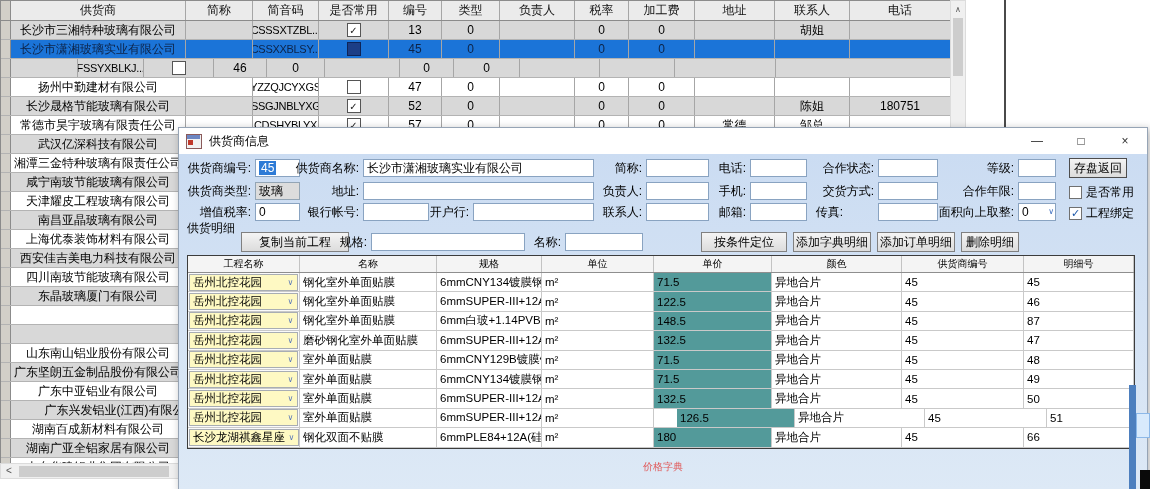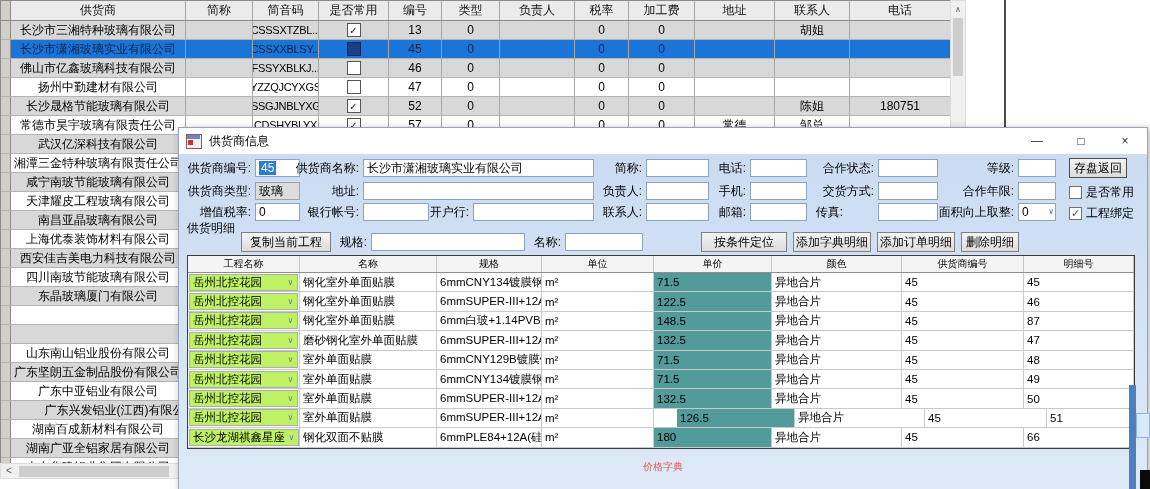--- a/index.html
+++ b/index.html
@@ -62,21 +62,21 @@
   
   #detail-table{position:absolute;left:8px;top:101px;width:948px;border:1px solid #3c3c3c;background:#fff;box-sizing:border-box;}
   #dt-head{display:flex;height:17px;background:#f4f4f4;border-bottom:1px solid #8e8e8e;box-sizing:border-box;}
   .dh{box-sizing:border-box;border-right:1px solid #c3c3c3;display:flex;align-items:center;justify-content:center;
       font-size:10px;overflow:hidden;white-space:nowrap;flex:0 0 auto;height:100%;}
   .drow{display:flex;height:19.4px;border-bottom:1px solid #c9c9c9;background:#fff;box-sizing:border-box;}
   .dc{box-sizing:border-box;border-right:1px solid #c9c9c9;padding:0 3px;display:flex;align-items:center;
       font-size:11.5px;overflow:hidden;white-space:nowrap;flex:0 0 auto;height:100%;}
   .dc.price{background:#539a9a;}
   .dc.proj{padding:0 1px;background:#fafafa;}
-  .combo{flex:1;height:17px;background:#bef264;border:1px solid #a8adb3;display:flex;align-items:center;box-sizing:border-box;}
+  .combo{flex:1;height:17px;background:#fef9c3;border:1px solid #a8adb3;display:flex;align-items:center;box-sizing:border-box;}
   .ctext{flex:1;padding-left:3px;font-size:11.5px;overflow:hidden;white-space:nowrap;}
   .carr{width:13px;color:#5b79b8;font-size:8px;text-align:center;}
 
   #pricedict{position:absolute;left:0;right:0;top:306px;text-align:center;color:#e05555;font-size:10px;}
 
   
   #art-track{position:absolute;left:1129px;top:385px;width:7px;height:104px;background:#4d7fbe;z-index:20;}
   #art-thumb{position:absolute;left:1136px;top:413px;width:14px;height:25px;background:#d8eafc;border:1px solid #8cb8e8;box-sizing:border-box;z-index:21;}
   #art-corner{position:absolute;left:1140px;top:470px;width:10px;height:19px;background:#0a0a0a;z-index:21;}
 </style>
@@ -131,21 +131,20 @@
           <div class="bgc" style="width: 58px;">0</div>
           <div class="bgc" style="width: 75px;"></div>
           <div class="bgc" style="width: 54px;">0</div>
           <div class="bgc" style="width: 66px;">0</div>
           <div class="bgc" style="width: 80px;"></div>
           <div class="bgc" style="width: 75px;"></div>
           <div class="bgc" style="width: 101px;"></div>
         </div>
         <div class="bgrow alt">
           <div class="bgc rh" style="width: 10px;"></div>
-          <div class="bgc" style="width: 175px;">佛山市亿鑫玻璃科技有限公司</div>
           <div class="bgc" style="width: 67px;"></div>
           <div class="bgc code" style="width: 66px;">FSSYXBLKJ...</div>
           <div class="bgc" style="width: 70px;">
             <span class="cb"></span>
           </div>
           <div class="bgc" style="width: 53px;">46</div>
           <div class="bgc" style="width: 58px;">0</div>
           <div class="bgc" style="width: 75px;"></div>
           <div class="bgc" style="width: 54px;">0</div>
           <div class="bgc" style="width: 66px;">0</div>
@@ -369,21 +368,21 @@
         <span class="carr2">∨</span>
       </div>
       <div class="chkf" style="left:890px;top:50px">
         <span class="cb2 on">
             <i>✓</i>
           </span>
         <span>工程绑定</span>
       </div>
 
       <span class="sect" style="left:8px;top:66px">供货明细</span>
-      <div class="btn" style="left:62px;top:78px;width:90px">复制当前工程</div>
+      <div class="btn" style="left:62px;top:78px;width:108px">复制当前工程</div>
       <span class="flabel" style="left:146px;top:79px;width:42px">规格:</span>
       <div class="tbx" style="left:192px;top:79px;width:154px"></div>
       <span class="flabel" style="left:350px;top:79px;width:32px">名称:</span>
       <div class="tbx" style="left:386px;top:79px;width:78px"></div>
       <div class="btn" style="left:522px;top:78px;width:86px">按条件定位</div>
       <div class="btn" style="left:614px;top:78px;width:78px">添加字典明细</div>
       <div class="btn" style="left:698px;top:78px;width:78px">添加订单明细</div>
       <div class="btn" style="left:782px;top:78px;width:58px">删除明细</div>
 
       <div id="detail-table">

